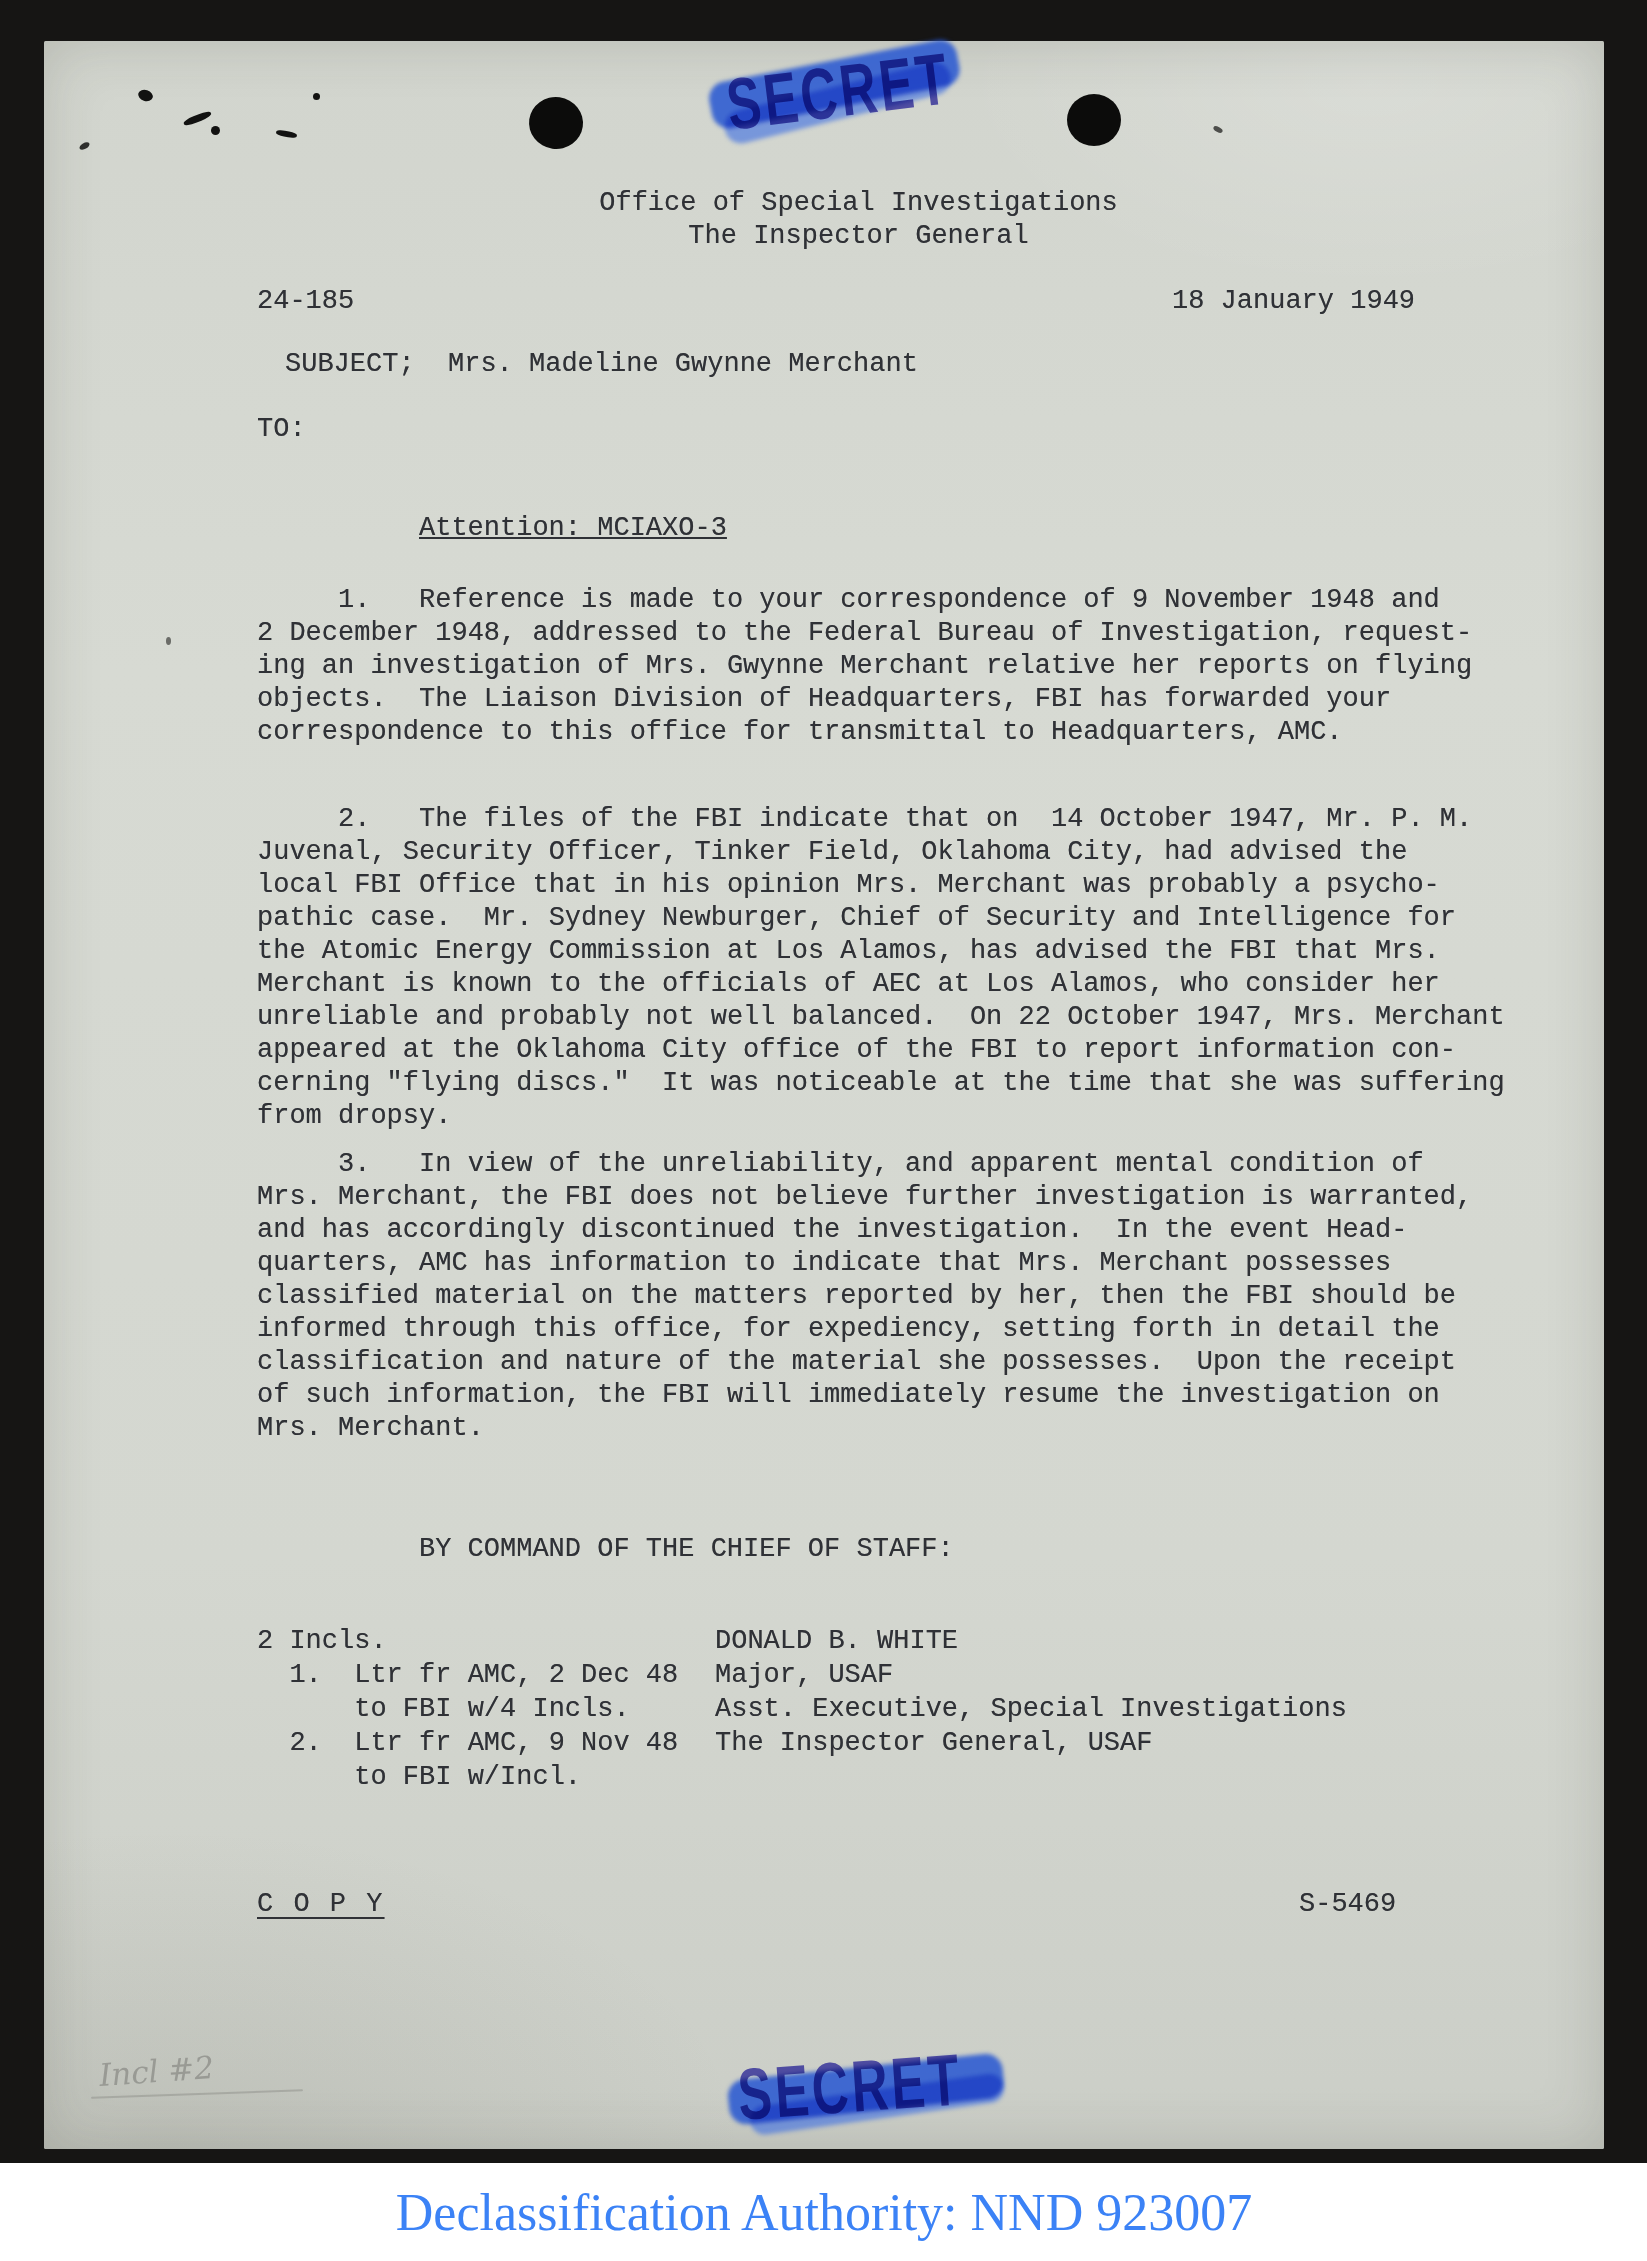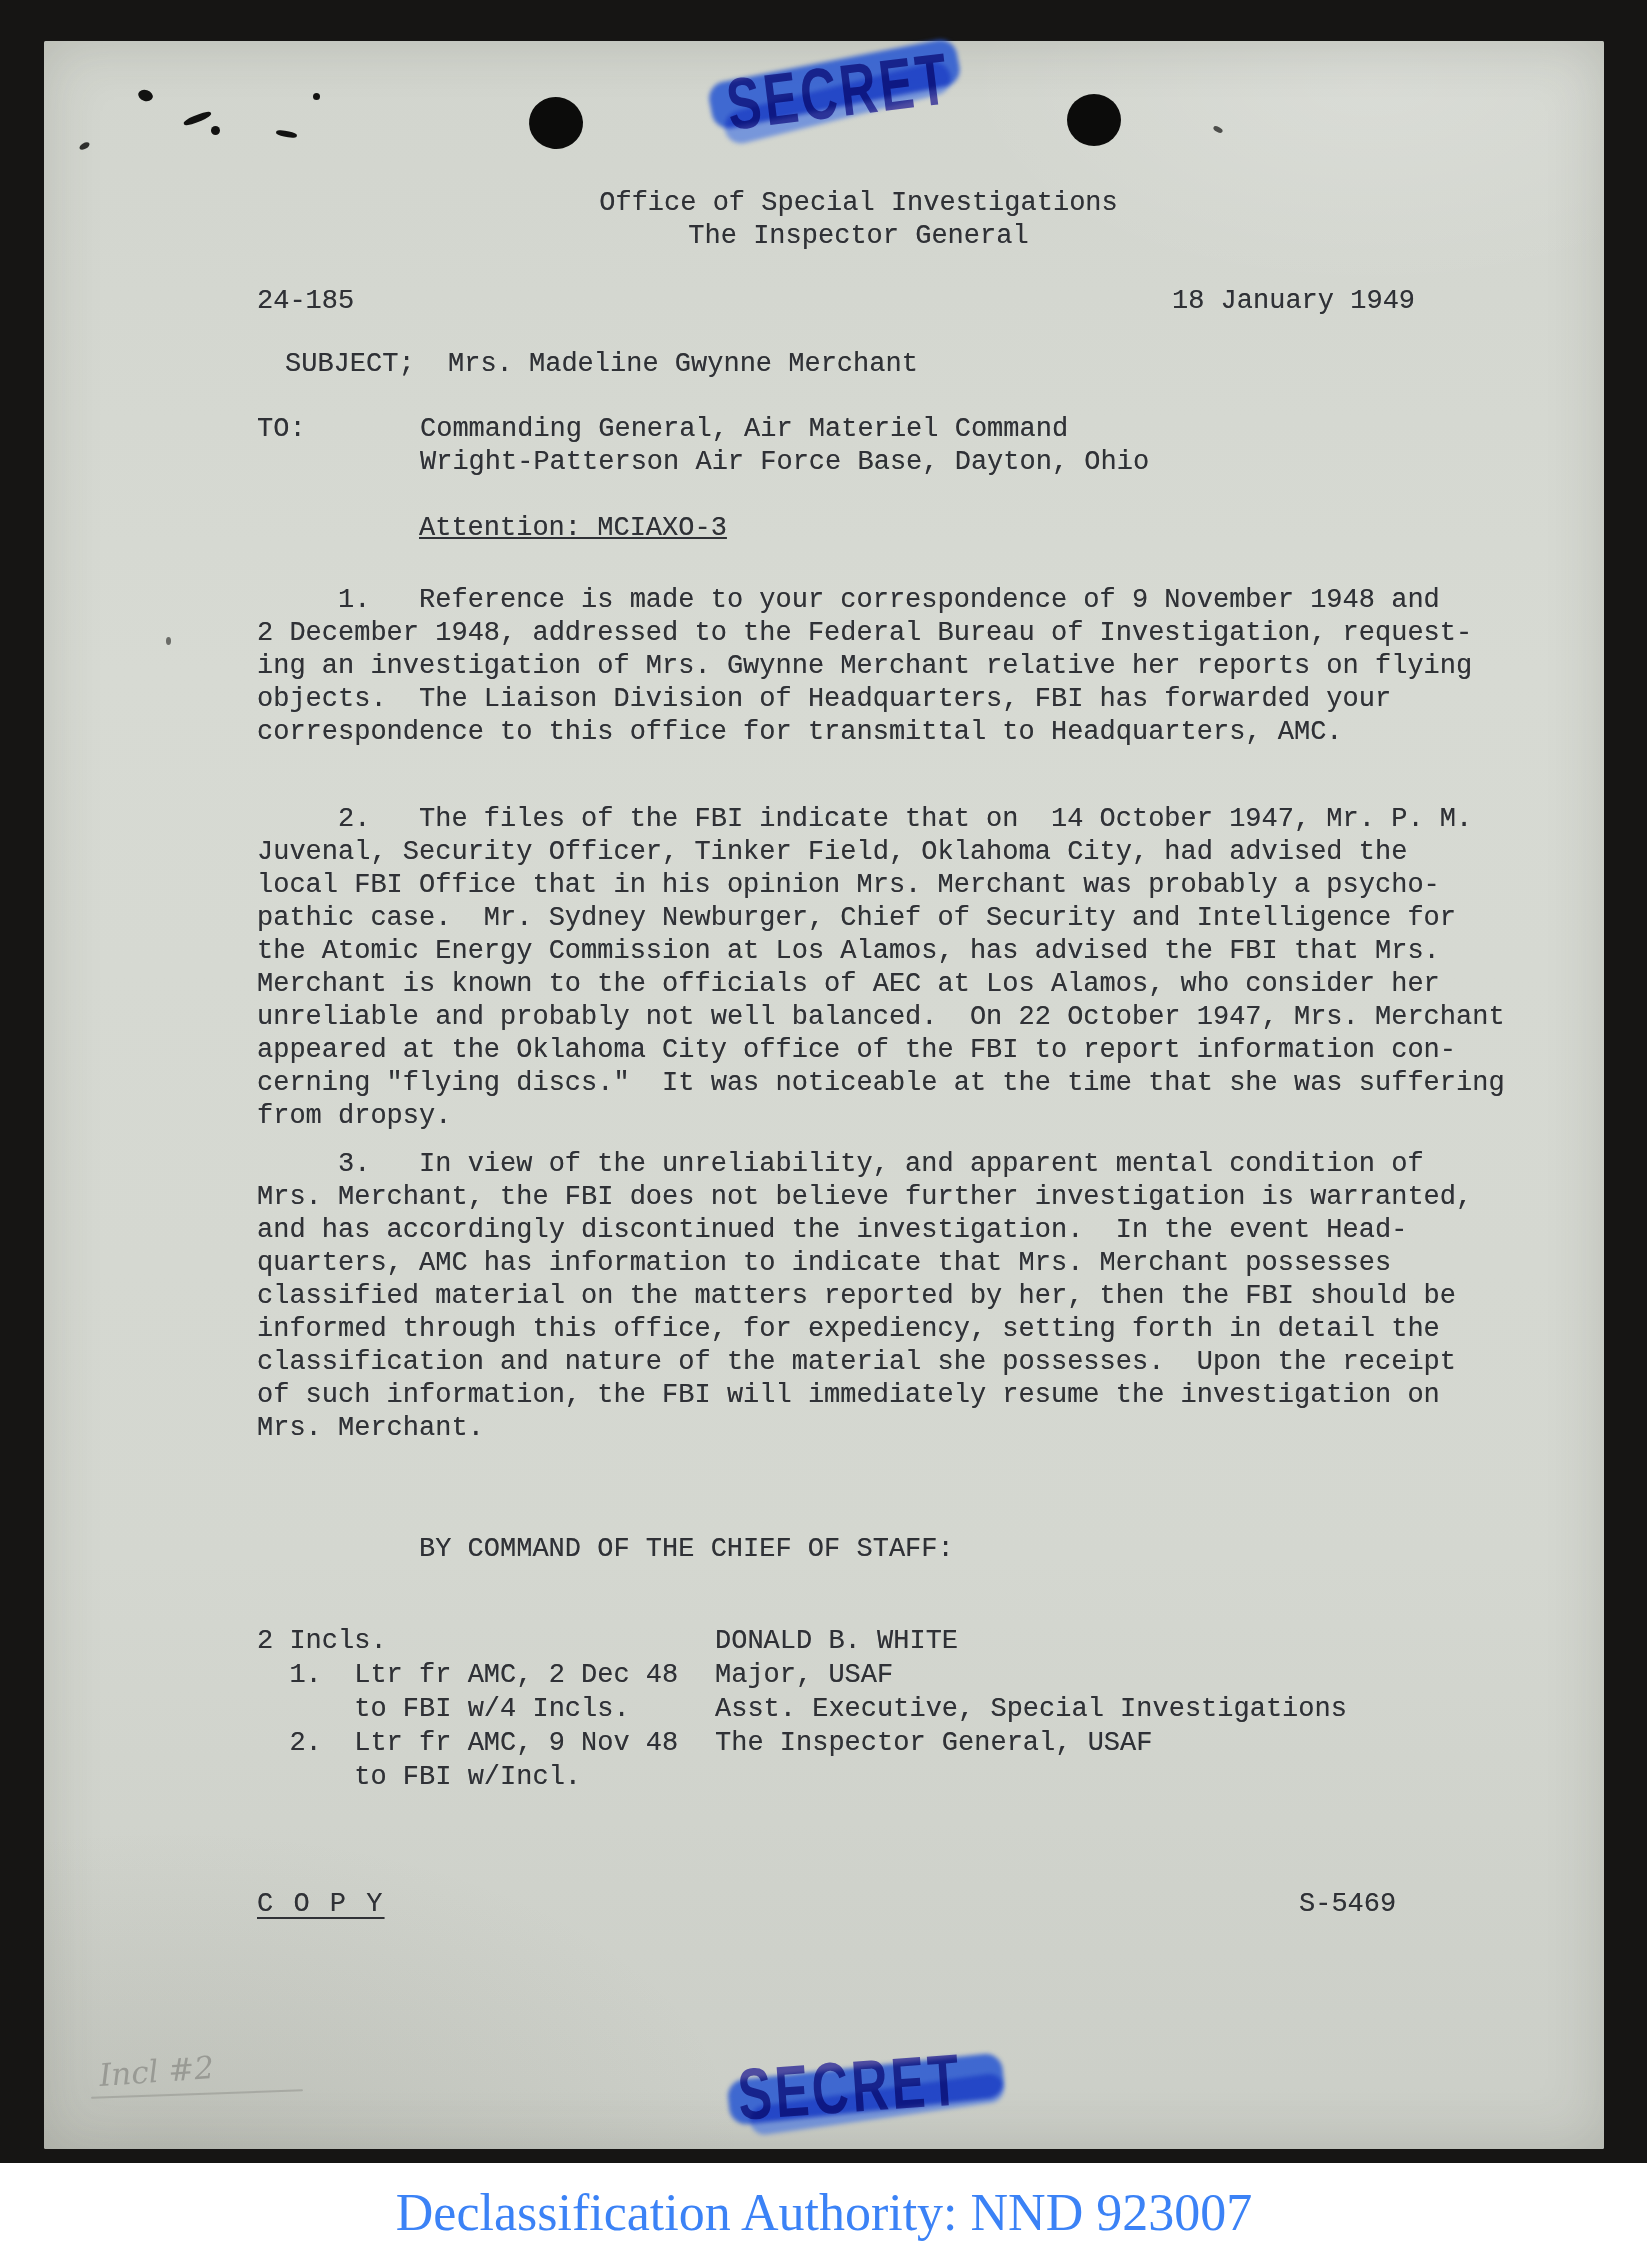--- a/index.html
+++ b/index.html
@@ -172,22 +172,20 @@
   <div class="type refnum">24-185</div>
   <div class="type dateline">18 January 1949</div>
 
   <div class="type subject-row">
     <span class="field-label">SUBJECT;</span>
     <span>Mrs. Madeline Gwynne Merchant</span>
   </div>
 
   <div class="type to-row">
     <span class="field-label">TO:</span>
-    <span><span>Commanding General, Air Materiel Command</span>
-<span>Wright-Patterson Air Force Base, Dayton, Ohio</span></span>
   </div>
 
   <div class="type attention">Attention: MCIAXO-3</div>
 
   <div class="type para-1">     1.   Reference is made to your correspondence of 9 November 1948 and
 2 December 1948, addressed to the Federal Bureau of Investigation, request-
 ing an investigation of Mrs. Gwynne Merchant relative her reports on flying
 objects.  The Liaison Division of Headquarters, FBI has forwarded your
 correspondence to this office for transmittal to Headquarters, AMC.</div>
   <div class="type para-2">     2.   The files of the FBI indicate that on  14 October 1947, Mr. P. M.

